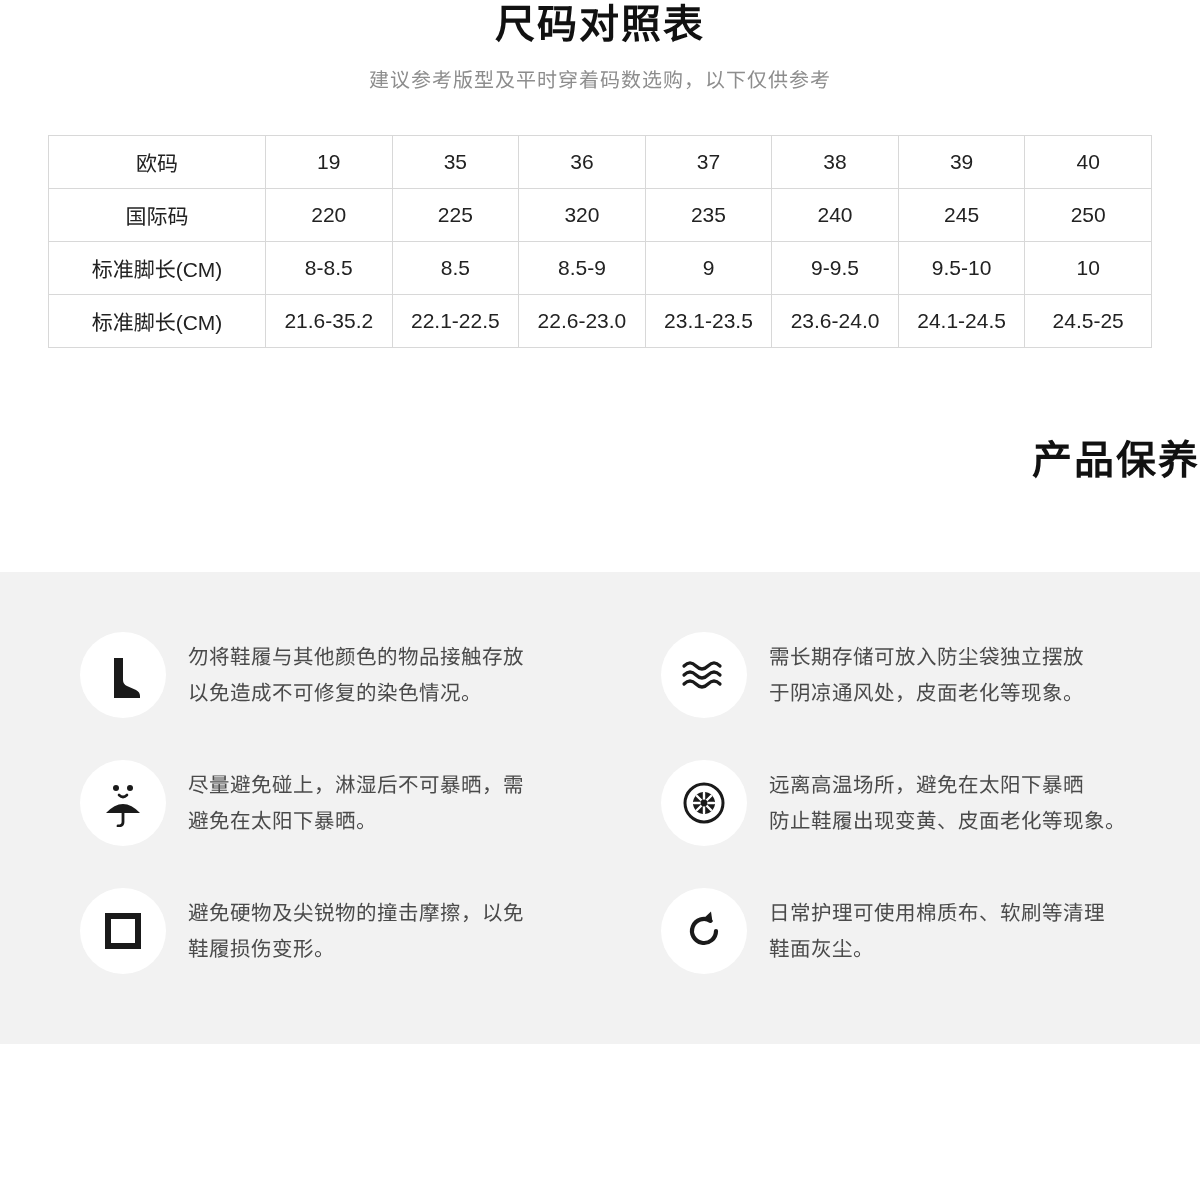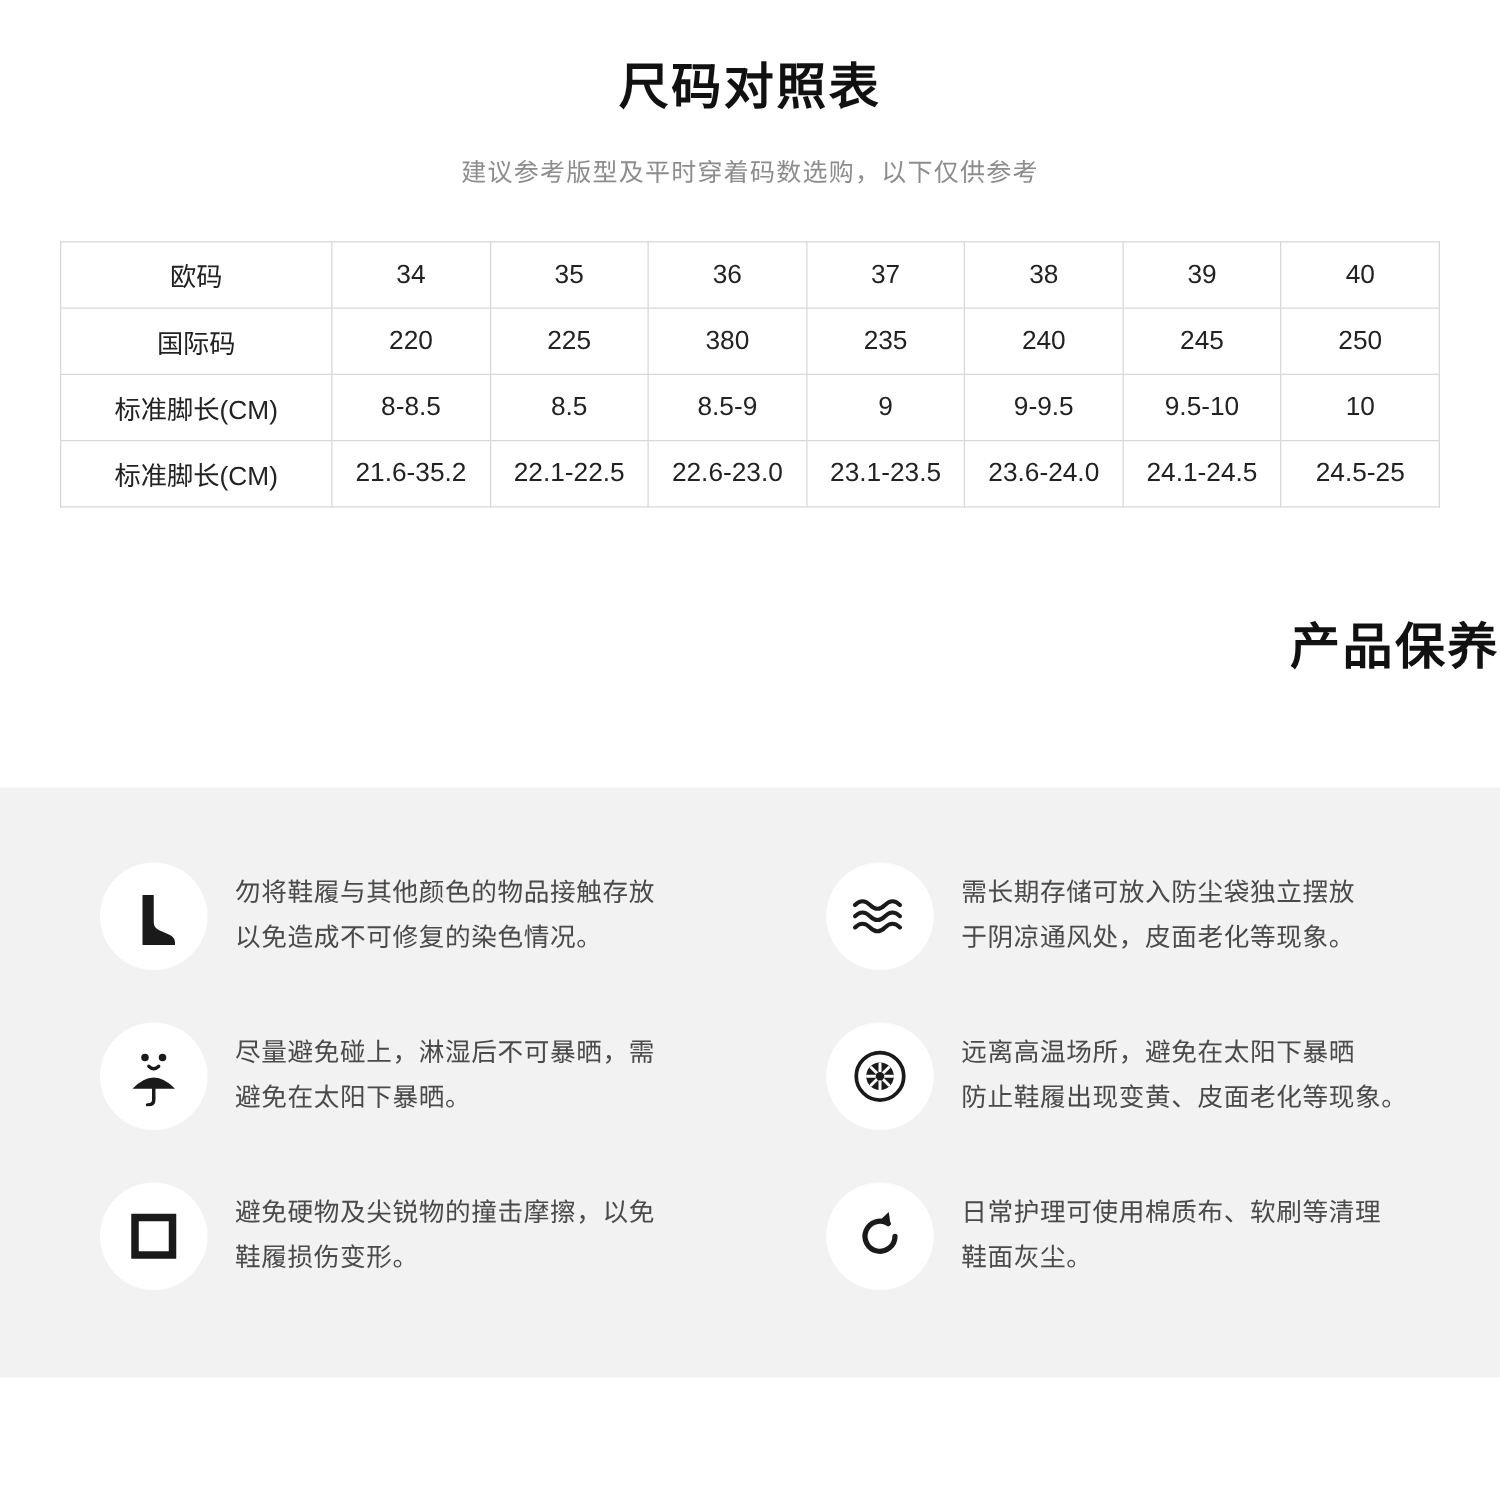--- a/index.html
+++ b/index.html
@@ -16,36 +16,35 @@
   }
   .page {
     position: relative;
     width: 1200px;
     min-height: 1202px;
     overflow: hidden;
   }
 
   
   .size-section {
-    padding-top: 46px;
   }
   .title {
     text-align: center;
     font-size: 40px;
     font-weight: bold;
     letter-spacing: 2px;
     color: #111;
     margin: 0;
     line-height: 1.2;
   }
   .subtitle {
     text-align: center;
     font-size: 20px;
     color: #8d8d8d;
-    margin: 28px 0 0 0;
+    margin: 16px 0 0 0;
     letter-spacing: 1px;
     font-weight: normal;
   }
 
   table.size-table {
     border-collapse: collapse;
     margin: 42px auto 0 auto;
     width: 1104px;
     table-layout: fixed;
   }
@@ -124,33 +123,33 @@
 <div class="page">
 
   <section class="size-section">
     <h1 class="title">尺码对照表</h1>
     <p class="subtitle">建议参考版型及平时穿着码数选购，以下仅供参考</p>
 
     <table class="size-table">
       <tbody>
         <tr>
           <td class="row-head">欧码</td>
-          <td>34</td>
+          <td>19</td>
           <td>35</td>
           <td>36</td>
           <td>37</td>
           <td>38</td>
           <td>39</td>
           <td>40</td>
         </tr>
         <tr>
           <td class="row-head">国际码</td>
           <td>220</td>
           <td>225</td>
-          <td>380</td>
+          <td>320</td>
           <td>235</td>
           <td>240</td>
           <td>245</td>
           <td>250</td>
         </tr>
         <tr>
           <td class="row-head">标准脚长(CM)</td>
           <td>8-8.5</td>
           <td>8.5</td>
           <td>8.5-9</td>

